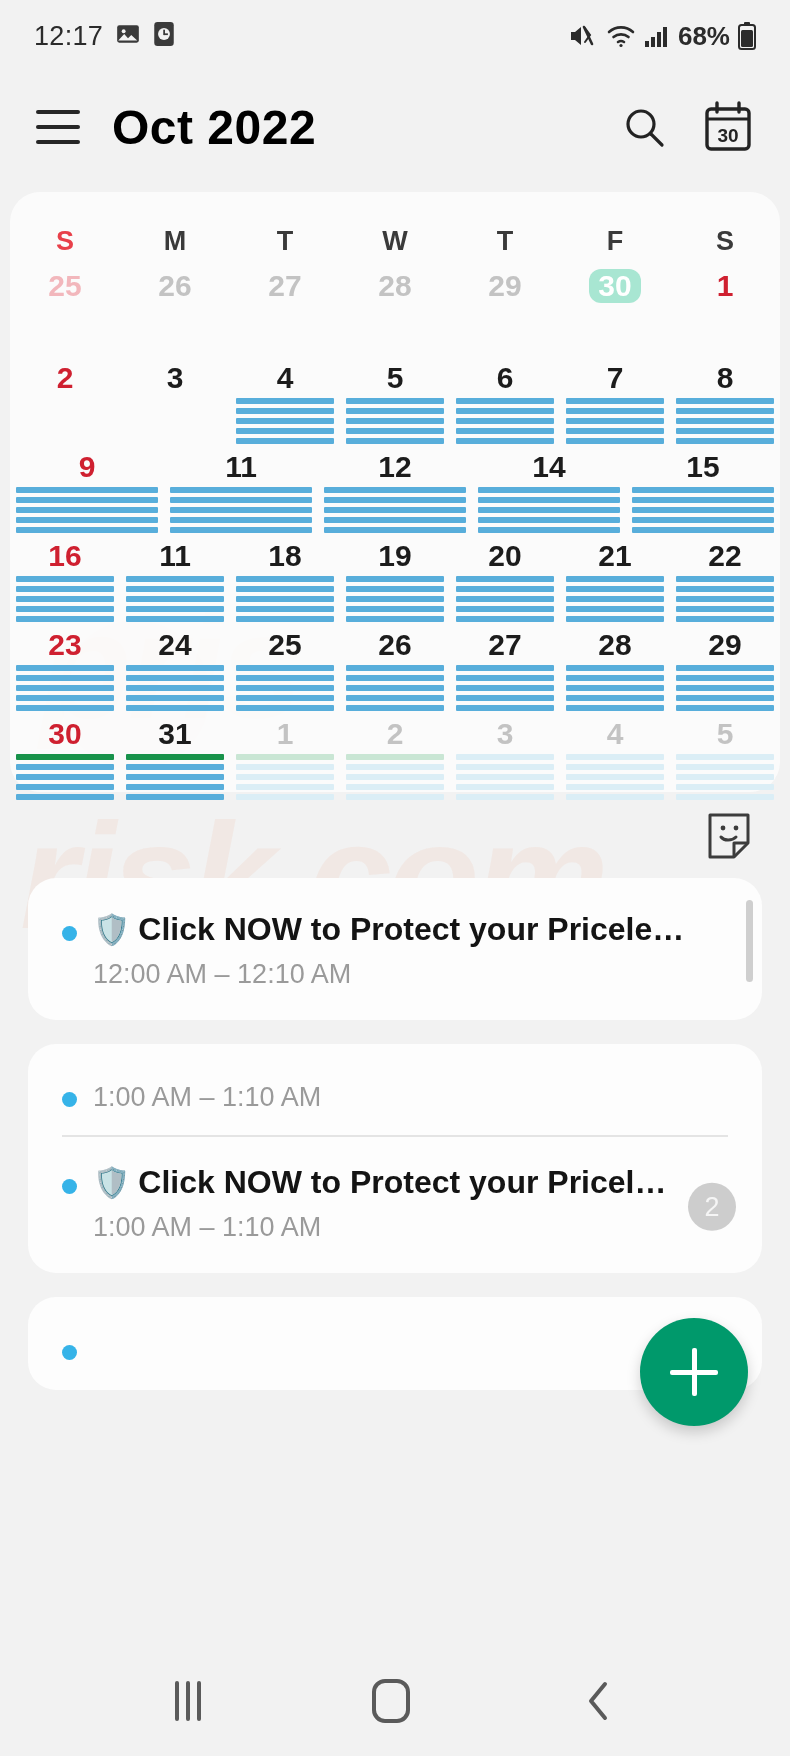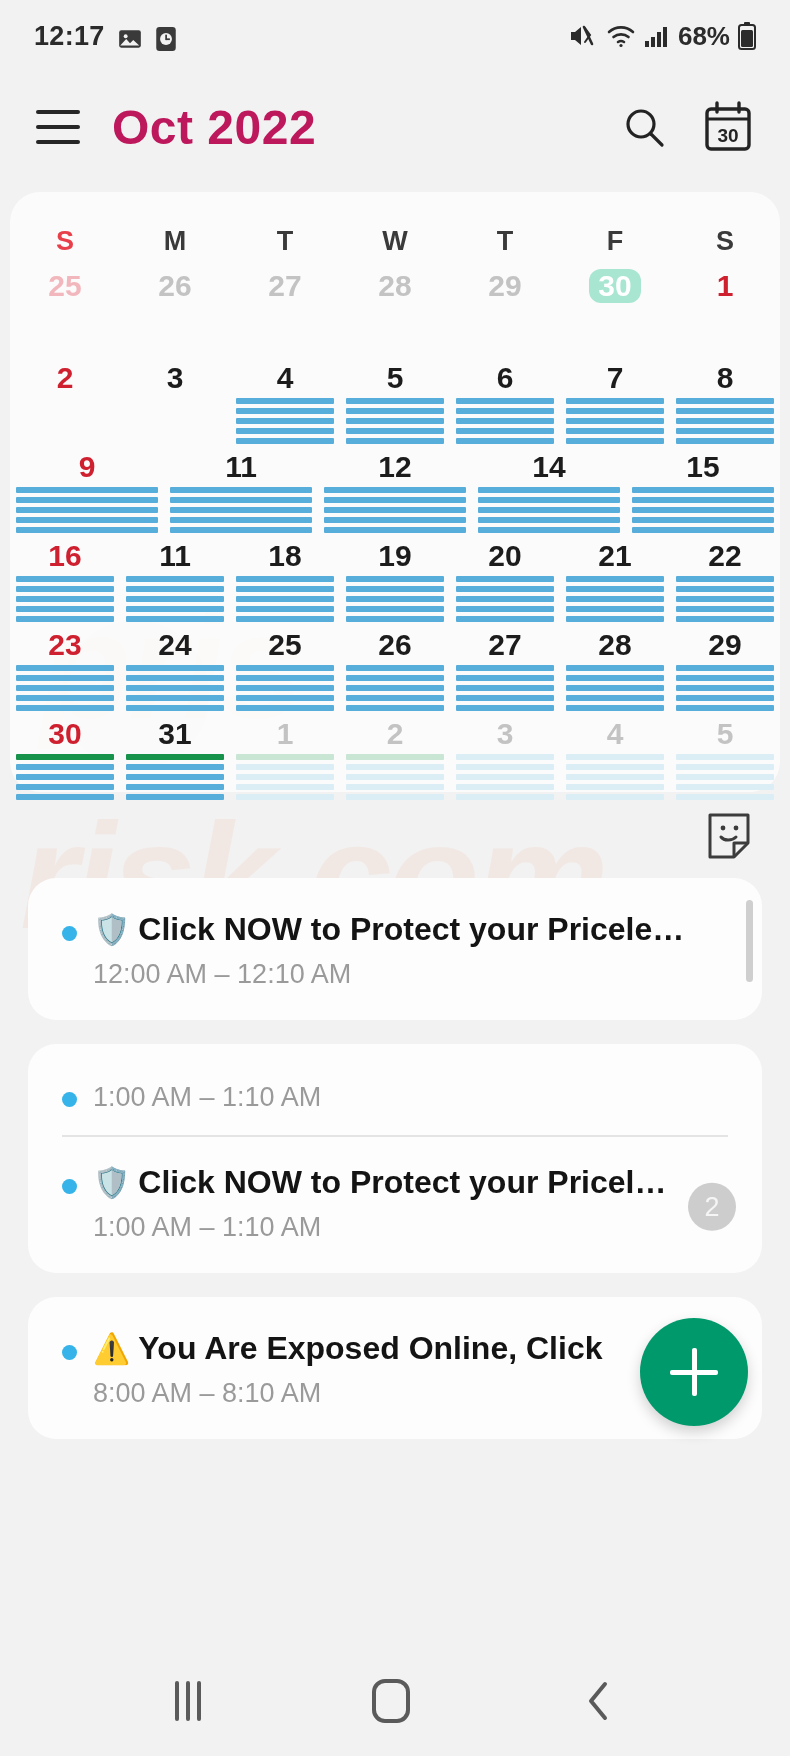--- a/index.html
+++ b/index.html
@@ -43,40 +43,40 @@
 
   
   .statusbar {
     position:relative; z-index:5;
     height:72px;
     display:flex; align-items:center;
     padding:0 34px;
     font-size:27px;
     color:#2b2b2b;
   }
-  .sb-left { display:flex; align-items:flex-end; gap:12px;font-weight:bold; }
+  .sb-left { display:flex; align-items:flex-start; gap:12px; }
   .sb-time { font-size:27px; letter-spacing:0.3px; }
   .sb-right { margin-left:auto; display:flex; align-items:center; gap:8px; }
   .sb-pct { font-size:26px; font-weight:bold; letter-spacing:0px; }
   .ico { display:inline-block; line-height:0; }
 
   
   .header {
     position:relative; z-index:5;
     height:110px;
     display:flex; align-items:center;
     padding:0 38px 0 36px;
   }
   .hamburger { width:44px; height:34px; display:flex; flex-direction:column; justify-content:space-between; cursor:pointer; }
   .hamburger i { display:block; height:4px; background:#262626; border-radius:2px; }
   .title {
     margin-left:32px;
     font-size:48px;
     font-weight:bold;
-    color:#be185d;
+    color:#000000;
     letter-spacing:0.5px;
   }
   .hdr-actions { margin-left:auto; display:flex; align-items:center; gap:36px; }
 
   
   .cal-card {
     position:relative; z-index:2;
     margin:10px 10px 0 10px;
     background:rgba(253,253,253,0.86);
     border-radius:30px;
@@ -705,24 +705,20 @@
         <div class="ev-body">
           <div class="ev-title"><span class="ev-emoji">🛡️</span>Click NOW to Protect your Pricel…</div>
           <div class="ev-time">1:00 AM – 1:10 AM</div>
         </div>
         <span class="ev-count">2</span>
       </div>
     </div>
     <div class="ev-card">
       <div class="ev-item">
         <span class="ev-dot"></span>
-        <div class="ev-body">
-          <div class="ev-title"><span class="ev-emoji">⚠️</span>You Are Exposed Online, Click</div>
-          <div class="ev-time">8:00 AM – 8:10 AM</div>
-        </div>
       </div>
     </div>
   </div>
 
 <div class="fab">
   <span class="plus-h"></span>
   <span class="plus-v"></span>
 </div>
 
 <div class="navbar">

